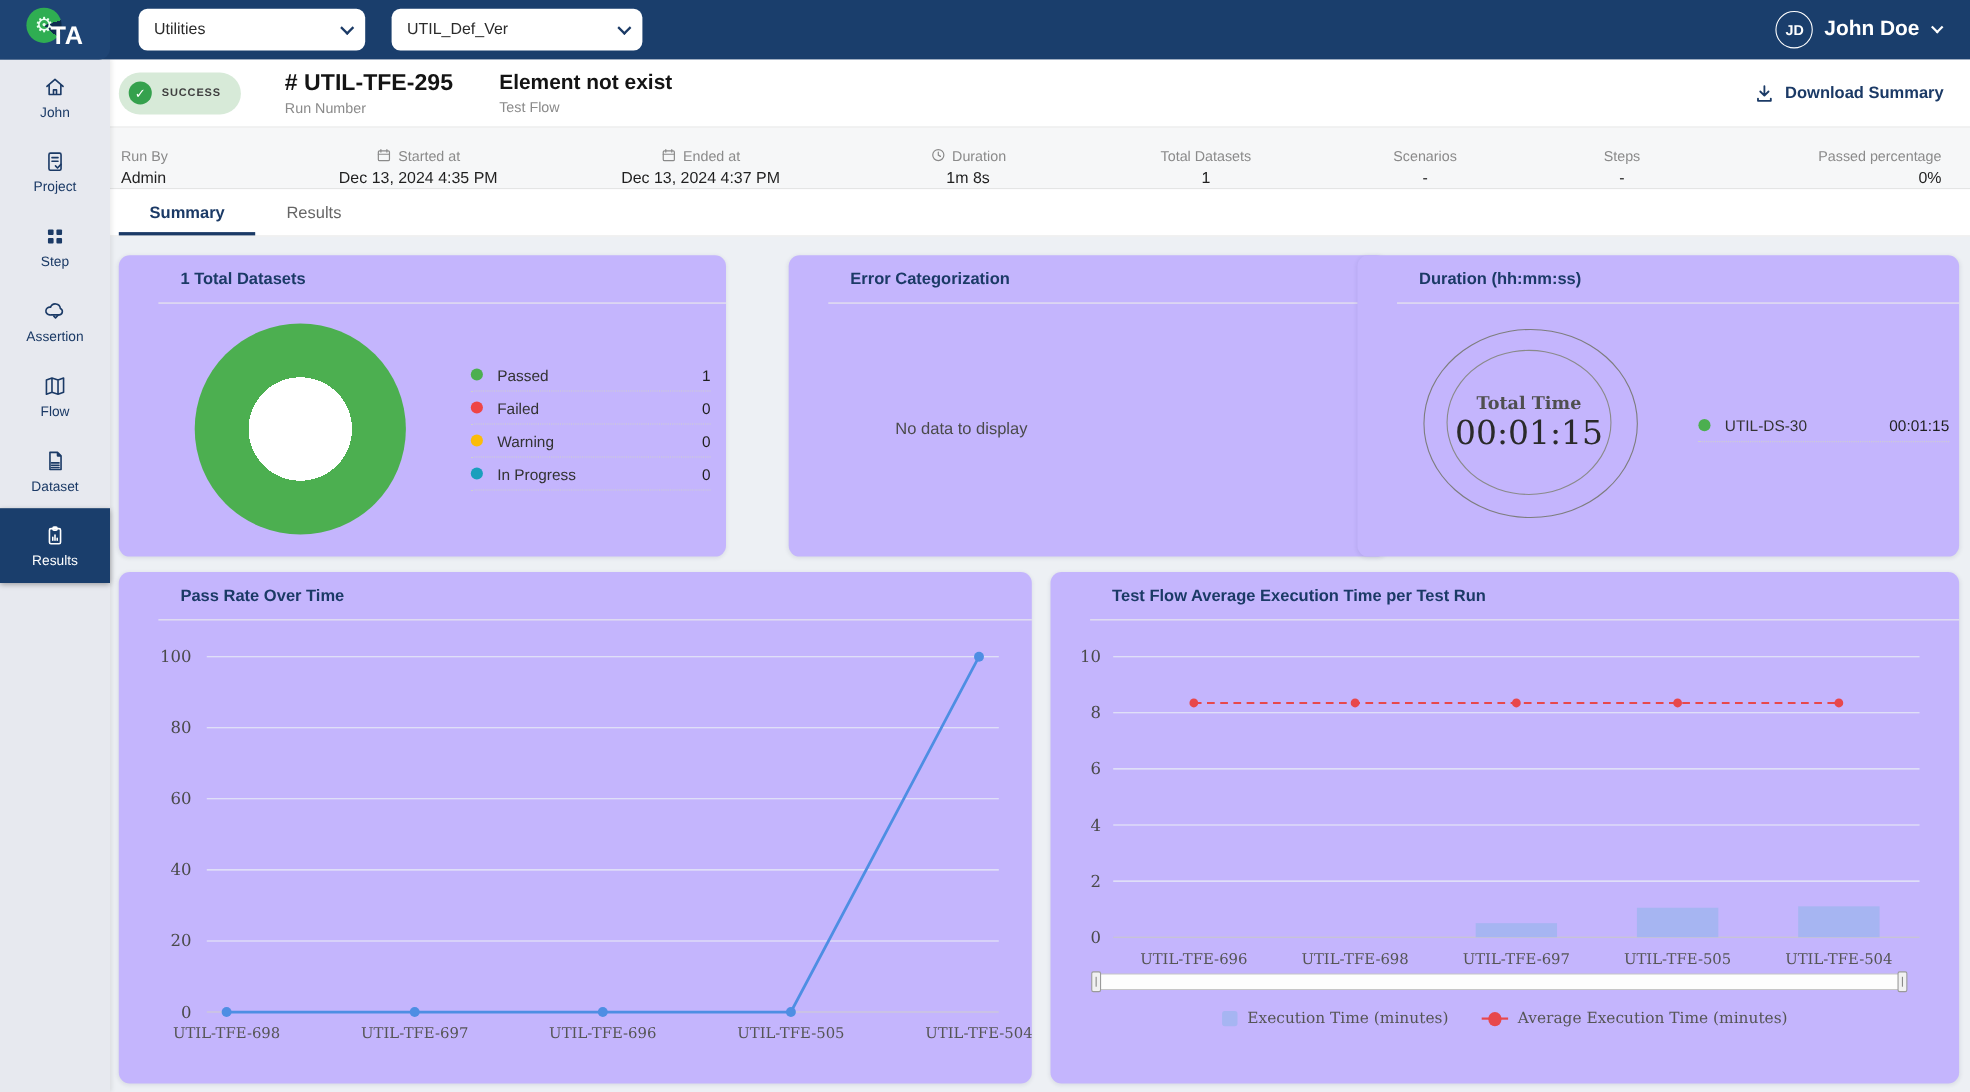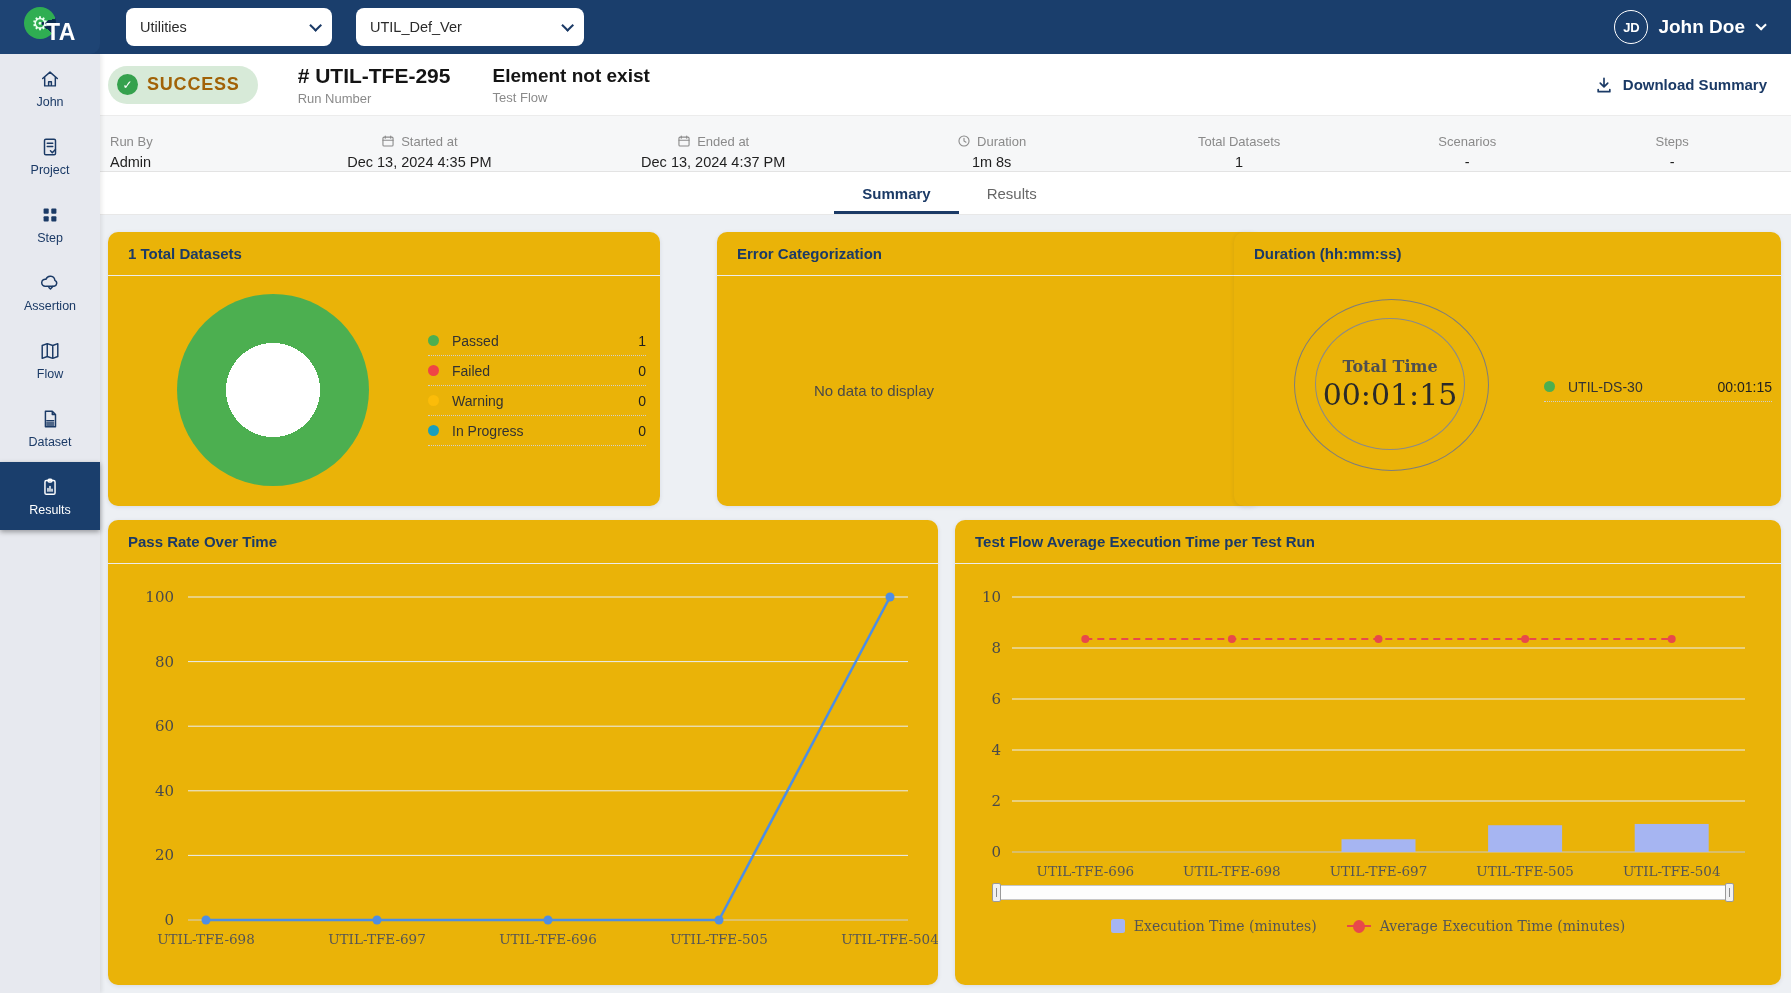--- a/index.html
+++ b/index.html
@@ -26,45 +26,45 @@
   .side-item svg { width:22px; height:22px; stroke:#1b3a66; fill:none; stroke-width:1.6; stroke-linejoin:round; stroke-linecap:round; }
   .side-item svg .fill { fill:#1b3a66; stroke:none; }
   .side-item.active { background:#1a3e6c; color:#fff; box-shadow:0 2px 5px rgba(0,0,0,0.35); }
   .side-item.active svg { stroke:#fff; }
 
   
   .main { position:absolute; top:54px; left:100px; width:1691px; height:939px; }
   .runheader { height:61px; background:#fff; display:flex; align-items:center; padding:0 24px 0 8px; }
   .badge { display:flex; align-items:center; gap:9px; background:#d7ead8; border-radius:20px; height:38px; padding:0 18px 0 9px; }
   .badge-check { width:21px; height:21px; border-radius:50%; background:#35a14d; color:#fff; font-size:12px; display:flex; align-items:center; justify-content:center; }
-  .badge-label { color:#a16207; font-size:18px; font-weight:bold; letter-spacing:0.8px; }
+  .badge-label { color:#404040; font-size:10px; font-weight:bold; letter-spacing:0.8px; }
   .run-block { margin-left:40px; }
   .run-num { font-size:21px; font-weight:bold; color:#141414; }
   .sub-label { font-size:13px; color:#8a8a8a; margin-top:3px; }
   .flow-block { margin-left:42px; }
   .flow-name { font-size:19px; font-weight:bold; color:#141414; }
   .download { margin-left:auto; display:flex; align-items:center; gap:9px; color:#1b3a66; font-size:15px; font-weight:bold; cursor:pointer; }
   .download svg { width:20px; height:20px; stroke:#1b3a66; stroke-width:2; fill:none; stroke-linecap:round; stroke-linejoin:round; }
 
   .metarow { height:57px; background:#f6f7f8; border-top:1px solid #ececec; border-bottom:1px solid #e3e3e3; display:flex; align-items:center; padding:16px 26px 0 10px; }
   .mcol { display:flex; flex-direction:column; gap:5px; align-items:center; }
   .mcol.left { align-items:flex-start; }
   .mcol.right { align-items:flex-end; }
   .mlabel { font-size:13px; color:#8a8a8a; display:flex; align-items:center; gap:6px; }
   .mlabel svg { width:14px; height:14px; stroke:#8a8a8a; stroke-width:1.4; fill:none; stroke-linecap:round; }
   .mvalue { font-size:14.5px; color:#1f1f1f; }
   .g0{flex:1.05} .g1{flex:1.9} .g2{flex:1.9} .g3{flex:1.7} .g4{flex:1.5} .g5{flex:1.45} .g6{flex:1.2} .g7{flex:1.55}
 
-  .tabsrow { height:43px; background:#fff; border-bottom:1px solid #e8e8e8; display:flex; align-items:stretch; padding-left:8px;justify-content:center; }
+  .tabsrow { height:43px; background:#fff; border-bottom:1px solid #e8e8e8; display:flex; align-items:stretch; padding-left:8px; }
   .tab { display:flex; align-items:center; justify-content:center; padding:0 28px; font-size:15px; color:#666; position:relative; cursor:pointer; }
   .tab.active { color:#1b3a66; font-weight:bold; }
   .tab.active::after { content:""; position:absolute; left:0; right:0; bottom:0; height:3px; background:#1b3a66; }
 
   .content { position:absolute; top:161px; left:0; width:1691px; height:778px; }
-  .card { position:absolute; background:#eab308; border-radius:10px; box-shadow:0 1px 4px rgba(25,39,80,0.10); }
+  .card { position:absolute; background:#c4b5fd; border-radius:10px; box-shadow:0 1px 4px rgba(25,39,80,0.10);padding-left:36px; }
   .card-title { height:44px; display:flex; align-items:center; padding:0 20px; font-size:15px; font-weight:bold; color:#1b3a66; border-bottom:1px solid #ececec; }
 
   
   .card-datasets { left:8px;   top:17px; width:552px; height:274px; }
   .card-errors   { left:576px; top:17px; width:544px; height:274px;margin-left:41px; }
   .card-duration { left:1134px;top:17px; width:547px; height:274px; }
 
   .donut { position:absolute; left:69px; top:62px; width:192px; height:192px; border-radius:50%; }
   .dlegend { position:absolute; left:320px; top:94px; width:218px; }
   .dlegend-row { height:30px; display:flex; align-items:center; border-bottom:1px dotted #cfcfcf; cursor:pointer; }
@@ -240,20 +240,24 @@
         <div class="mlabel">Total Datasets</div>
         <div class="mvalue">1</div>
       </div>
       <div class="mcol g5">
         <div class="mlabel">Scenarios</div>
         <div class="mvalue">-</div>
       </div>
       <div class="mcol g6">
         <div class="mlabel">Steps</div>
         <div class="mvalue">-</div>
+      </div>
+      <div class="mcol right g7">
+        <div class="mlabel">Passed percentage</div>
+        <div class="mvalue">0%</div>
       </div>
     </div>
 
     <div class="tabsrow">
       <div class="tab active">Summary</div>
       <div class="tab">Results</div>
     </div>
 
     <div class="content">
 

